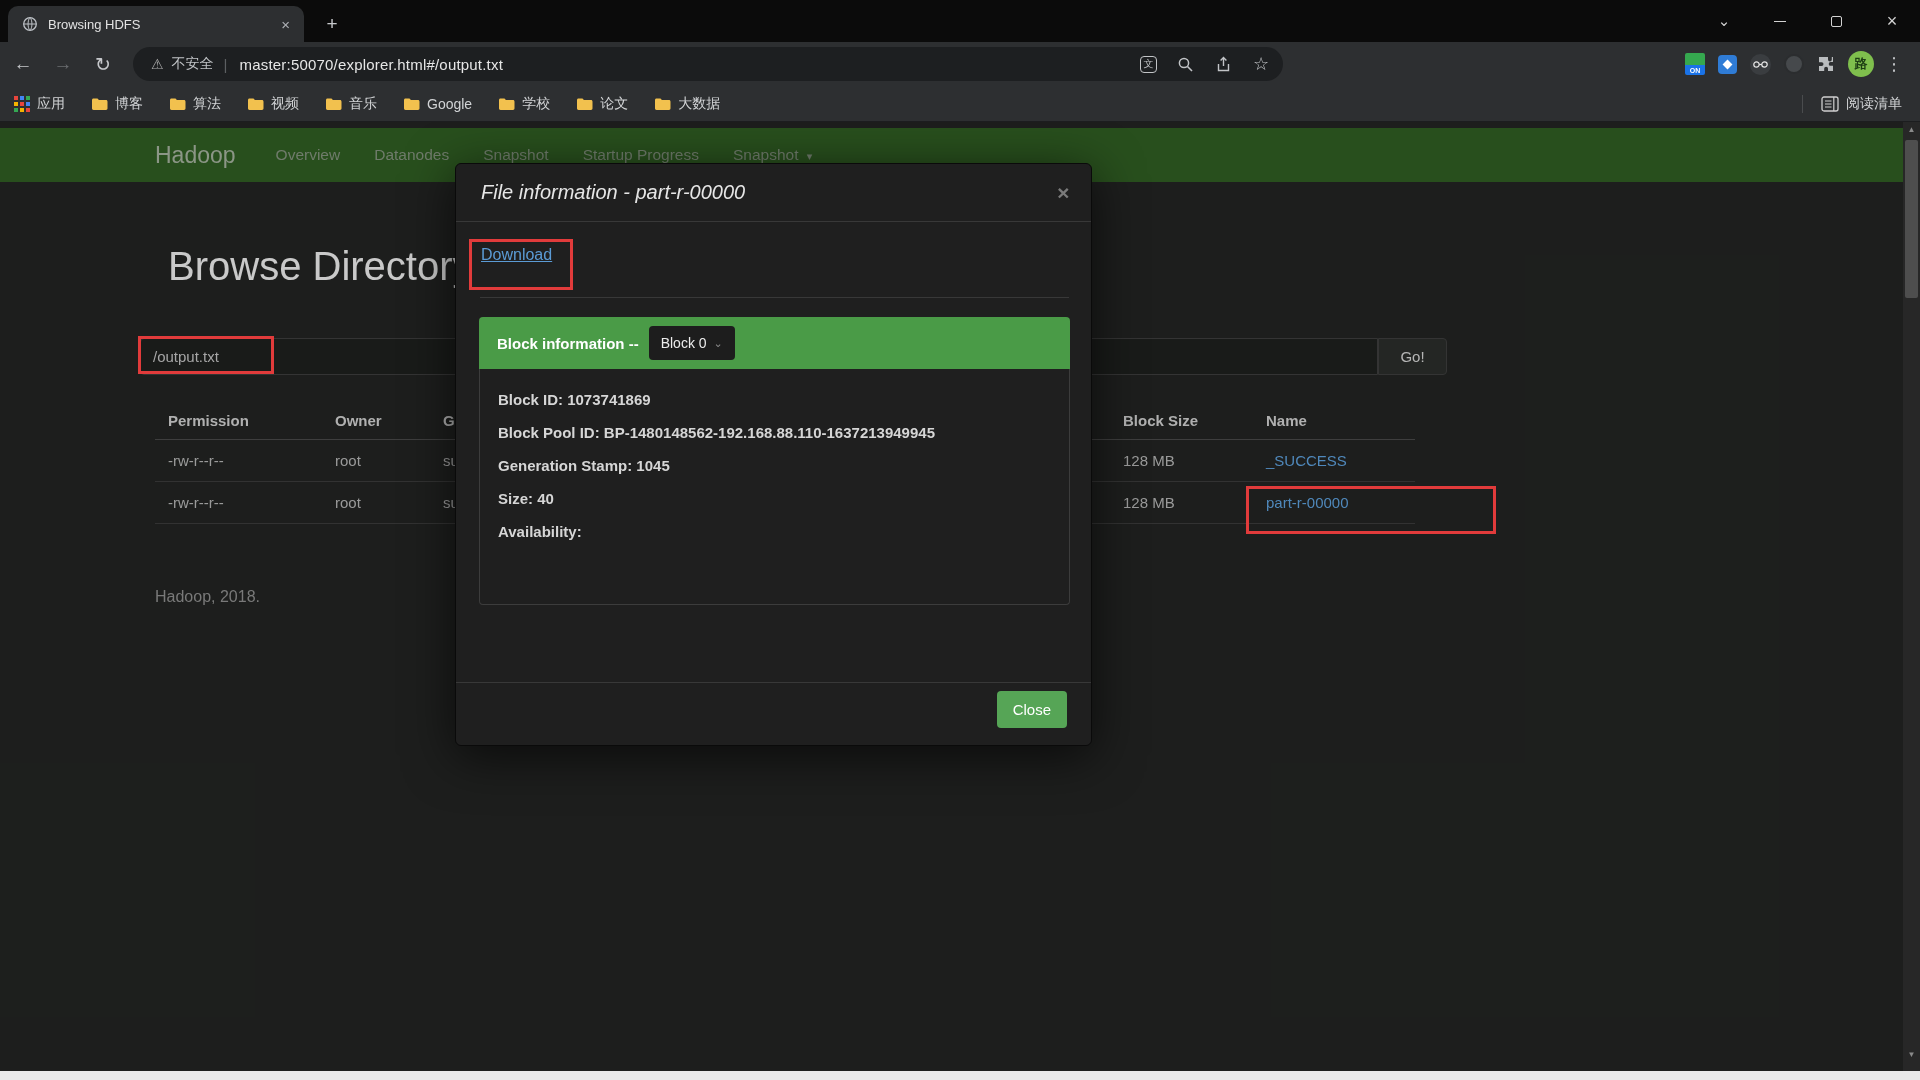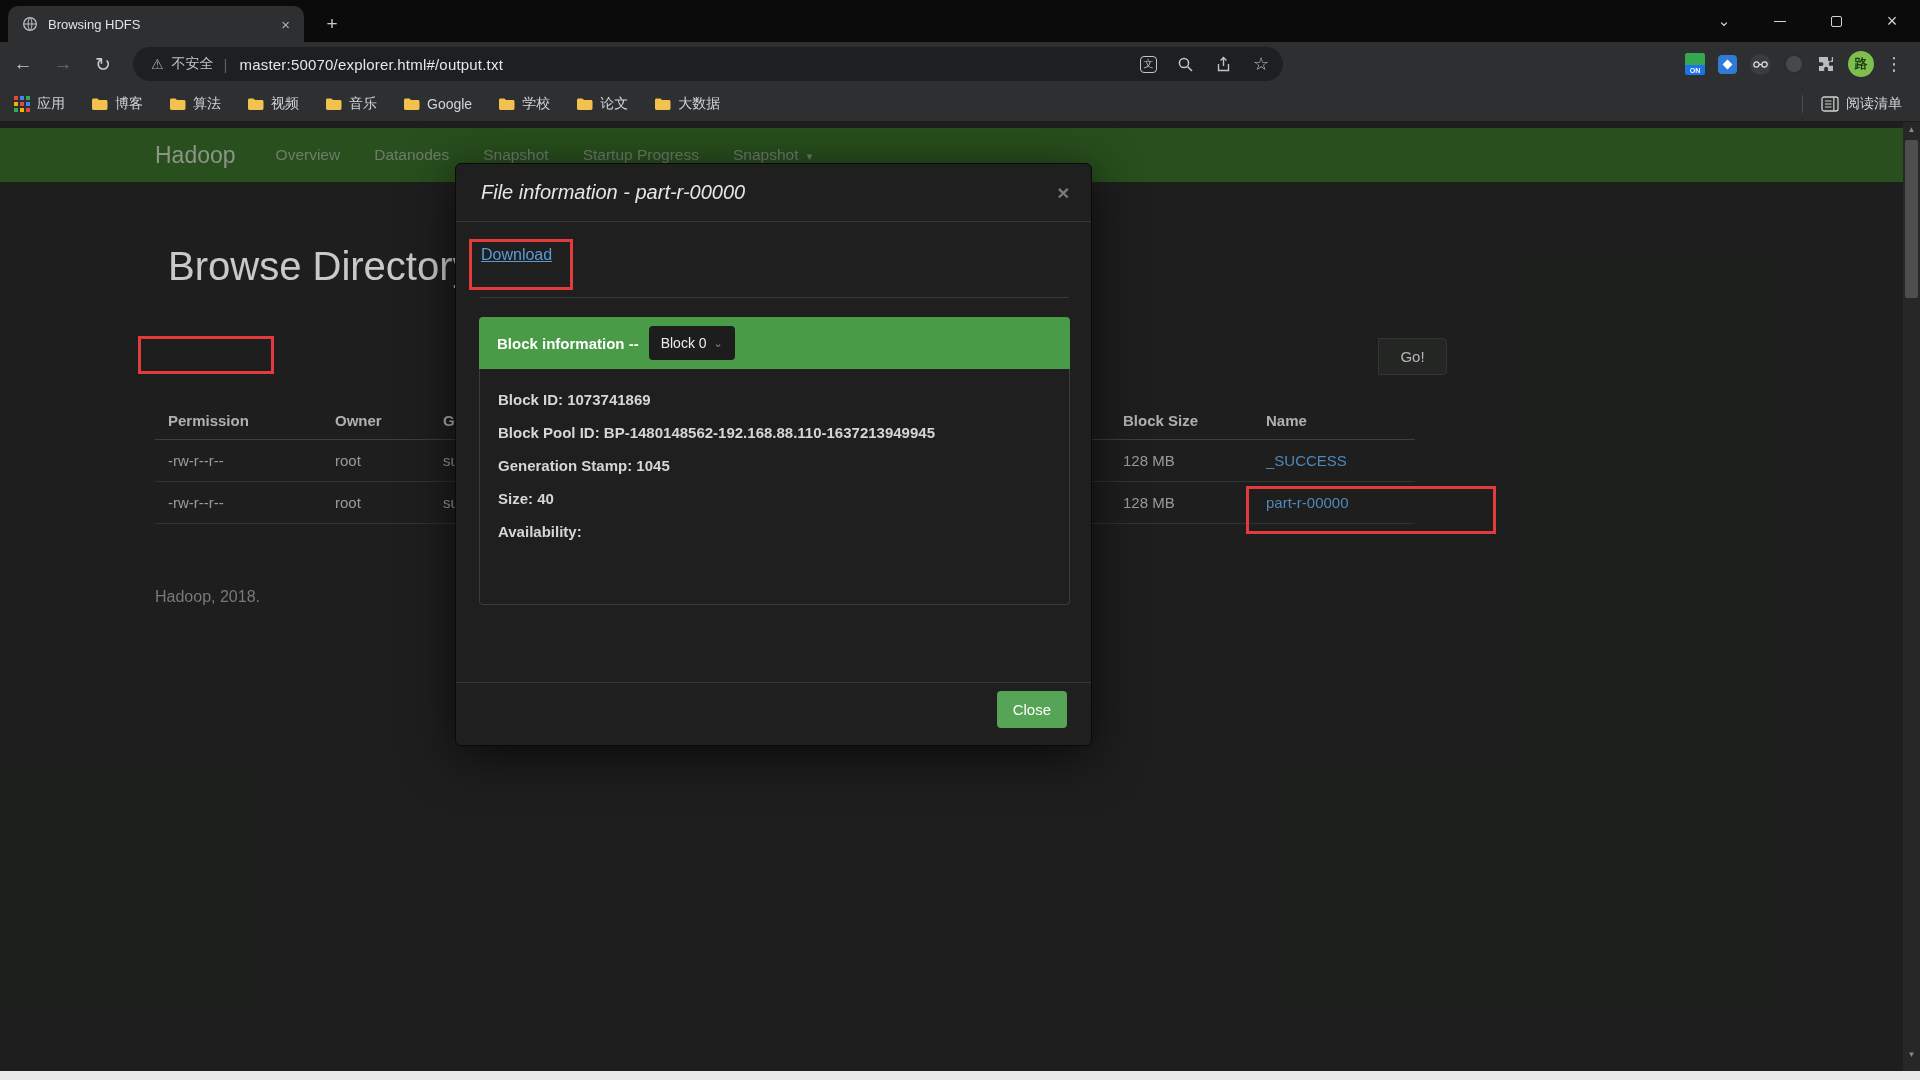--- a/index.html
+++ b/index.html
@@ -271,20 +271,21 @@
     <span class="site-nav-item">Snapshot</span>
     <span class="site-nav-item">Startup Progress</span>
     <span class="site-nav-item">
       <span>Snapshot</span>
       <span style="font-size:11px; margin-left:4px;">▾</span>
     </span>
   </div>
 
   <div class="page-title">Browse Directory</div>
 
+  <input class="path-input" type="text" value="/output.txt" style="">
   <button class="go-btn">Go!</button>
 
   <div class="hdfs-table">
     <div class="th">Permission</div>
     <div class="th">Owner</div>
     <div class="th">Group</div>
     <div class="th">Block Size</div>
     <div class="th">Name</div>
 
     <div class="td">-rw-r--r--</div>

